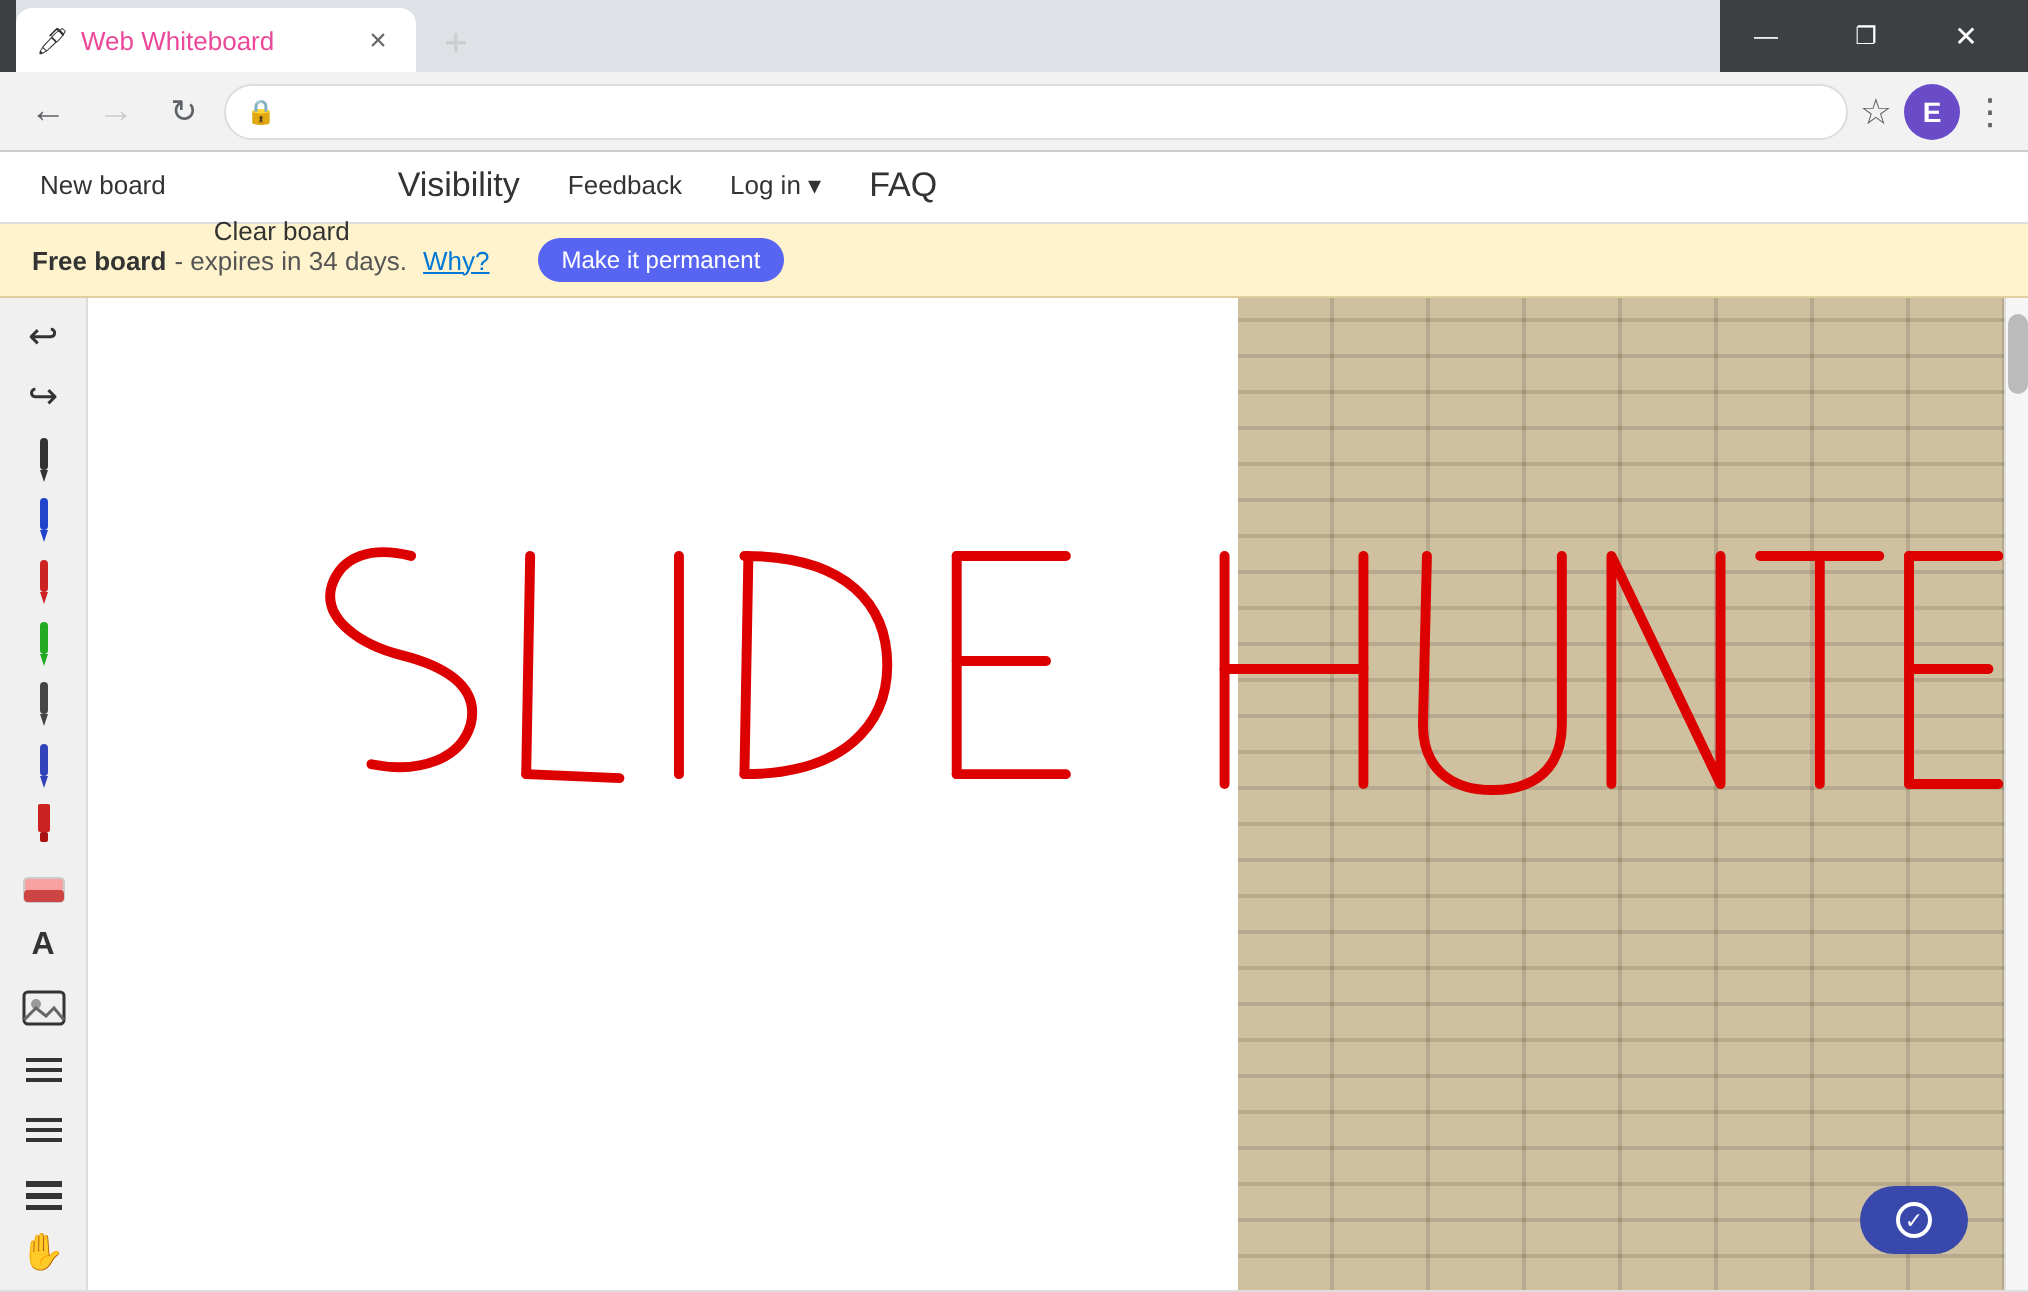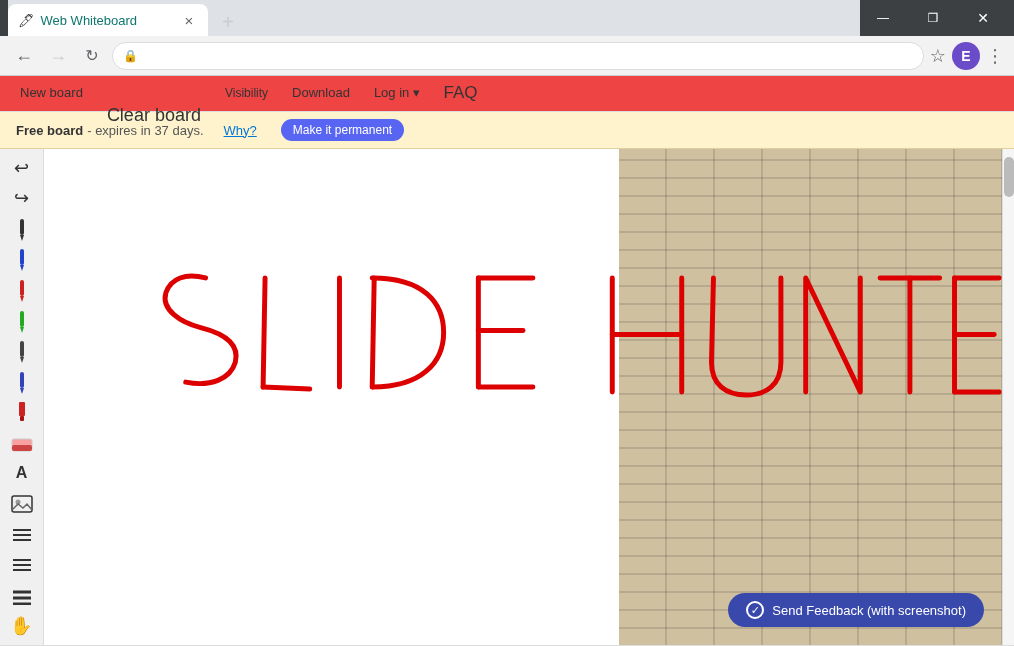--- a/index.html
+++ b/index.html
@@ -19,21 +19,21 @@
     
     .main-area { display: flex; height: calc(646px - 36px - 40px - 36px - 38px); }
   </style>
 </head>
 <body>
 
 <div class="title-bar" style="background:#3c4043; display:flex; align-items:center; height:36px; padding:0 8px;">
   <div class="tab-bar" style="display:flex; align-items:flex-end; flex:1;">
     <div class="tab" style="display:flex;align-items:center;background:#fff;height:32px;padding:0 10px;border-radius:8px 8px 0 0;min-width:200px;gap:6px;">
       <span style="font-size:13px;">🖊</span>
-      <span style="font-size:13px;color:#0f766e;flex:1;">Web Whiteboard</span>
+      <span style="font-size:13px;color:#ec4899;flex:1;">Web Whiteboard</span>
       <span style="color:#666;cursor:pointer;font-size:15px;width:18px;height:18px;display:flex;align-items:center;justify-content:center;border-radius:50%;">×</span>
     </div>
     <div style="color:#ccc;font-size:20px;margin-left:6px;cursor:pointer;width:28px;height:28px;display:flex;align-items:center;justify-content:center;border-radius:50%;">+</div>
   </div>
   <div class="window-controls" style="display:flex;align-items:center;margin-left:auto;">
     <div style="width:46px;height:32px;display:flex;align-items:center;justify-content:center;cursor:pointer;color:#fff;font-size:12px;">—</div>
     <div style="width:46px;height:32px;display:flex;align-items:center;justify-content:center;cursor:pointer;color:#fff;font-size:12px;">❐</div>
     <div style="width:46px;height:32px;display:flex;align-items:center;justify-content:center;cursor:pointer;color:#fff;font-size:14px;">✕</div>
   </div>
 </div>
@@ -43,34 +43,34 @@
   <div style="width:28px;height:28px;display:flex;align-items:center;justify-content:center;border-radius:50%;cursor:pointer;color:#ccc;font-size:18px;">→</div>
   <div style="width:28px;height:28px;display:flex;align-items:center;justify-content:center;border-radius:50%;cursor:pointer;color:#5f6368;font-size:16px;">↻</div>
   <div style="flex:1;height:28px;border-radius:14px;background:#fff;border:1px solid #ddd;padding:0 30px;font-size:13px;color:#202124;display:flex;align-items:center;position:relative;">
     <span style="position:absolute;left:10px;color:#555;font-size:12px;">🔒</span>
   </div>
   <div style="color:#5f6368;font-size:18px;cursor:pointer;">☆</div>
   <div style="width:28px;height:28px;border-radius:50%;background:#6a4cc8;color:#fff;display:flex;align-items:center;justify-content:center;font-weight:bold;font-size:14px;cursor:pointer;">E</div>
   <div style="color:#5f6368;font-size:18px;cursor:pointer;">⋮</div>
 </div>
 
-<div class="app-nav" style="background:#ef4444;border-bottom:1px solid #ddd;display:flex;align-items:center;height:36px;padding:0 8px;">
+<div class="app-nav" style="background:#ffffff;border-bottom:1px solid #ddd;display:flex;align-items:center;height:36px;padding:0 8px;">
   <a style="padding:6px 12px;font-size:13px;color:#333;cursor:pointer;text-decoration:none;">New board</a>
-  <a style="padding:6px 12px;font-size:18px;color:#333;cursor:pointer;text-decoration:none;margin-top:45px;">Clear board</a>
-  <a style="padding:6px 12px;font-size:12px;color:#333;cursor:pointer;text-decoration:none;">Visibility</a>
-  <a style="padding:6px 12px;font-size:13px;color:#333;cursor:pointer;text-decoration:none;">Download</a>
+  <a style="padding:6px 12px;font-size:13px;color:#333;cursor:pointer;text-decoration:none;margin-top:45px;">Clear board</a>
+  <a style="padding:6px 12px;font-size:17px;color:#333;cursor:pointer;text-decoration:none;">Visibility</a>
+  <a style="padding:6px 12px;font-size:13px;color:#333;cursor:pointer;text-decoration:none;">Feedback</a>
   <a style="padding:6px 12px;font-size:13px;color:#333;cursor:pointer;text-decoration:none;">Log in ▾</a>
   <a style="padding:6px 12px;font-size:17px;color:#333;cursor:pointer;text-decoration:none;">FAQ</a>
 </div>
 
 <div style="background:#fff3cd;padding:7px 16px;display:flex;align-items:center;font-size:13px;color:#555;gap:4px;border-bottom:1px solid #e0d0a0;">
   <span style="font-weight:bold;color:#333;text-align:center;">Free board</span>
-  <span>- expires in 37 days.</span>
-  <a style="color:#0078d7;cursor:pointer;text-decoration:underline;margin:0 16px;">Why?</a>
-  <button style="background:#5865f2;color:#fff;border:none;padding:4px 12px;border-radius:11px;cursor:pointer;font-size:12px;margin-left:4px;">Make it permanent</button>
+  <span>- expires in 34 days.</span>
+  <a style="color:#0078d7;cursor:pointer;text-decoration:underline;margin:0 4px;">Why?</a>
+  <button style="background:#5865f2;color:#fff;border:none;padding:4px 12px;border-radius:11px;cursor:pointer;font-size:12px;margin-left:16px;">Make it permanent</button>
 </div>
 
 <div class="main-area" style="display:flex;height:calc(646px - 36px - 40px - 36px - 38px);position:relative;">
 
   <div style="width:44px;background:#f0f0f0;border-right:1px solid #ddd;display:flex;flex-direction:column;align-items:center;padding:4px 0;gap:1px;z-index:2;">
     <div style="width:36px;height:30px;display:flex;align-items:center;justify-content:center;cursor:pointer;border-radius:3px;color:#333;font-size:18px;" title="Undo">↩</div>
     <div style="width:36px;height:30px;display:flex;align-items:center;justify-content:center;cursor:pointer;border-radius:3px;color:#333;font-size:18px;" title="Redo">↪</div>
     <div style="width:36px;height:30px;display:flex;align-items:center;justify-content:center;cursor:pointer;border-radius:3px;color:#222;" title="Black pen">
       <svg width="22" height="24" viewBox="0 0 22 24">
           <rect x="9" y="2" width="4" height="16" rx="2" fill="#333"></rect>
@@ -190,21 +190,20 @@
         <path d="M915,245 L960,245"></path>
 
         <path d="M970,130 L968,245"></path>
         <path d="M968,130 C1005,130 1018,145 1018,163 C1018,180 1005,192 968,192"></path>
         <path d="M968,192 L1015,245"></path>
       </g>
     </svg>
 
     <button style="position:absolute;bottom:18px;right:18px;background:#3949ab;color:#fff;border:none;padding:8px 18px;border-radius:20px;cursor:pointer;font-size:13px;display:flex;align-items:center;gap:8px;z-index:10;">
       <span style="width:18px;height:18px;border-radius:50%;border:2px solid #fff;display:flex;align-items:center;justify-content:center;font-size:11px;">✓</span>
-      <span>Send Feedback (with screenshot)</span>
     </button>
   </div>
 
   <div style="width:12px;background:#f5f5f5;border-left:1px solid #ddd;position:relative;">
     <div style="width:10px;height:40px;background:#bbb;border-radius:5px;margin:2px auto;margin-top:8px;"></div>
   </div>
 </div>
 
 <div style="height:14px;background:#f5f5f5;border-top:1px solid #ddd;display:flex;align-items:center;padding:0 44px;">
   

